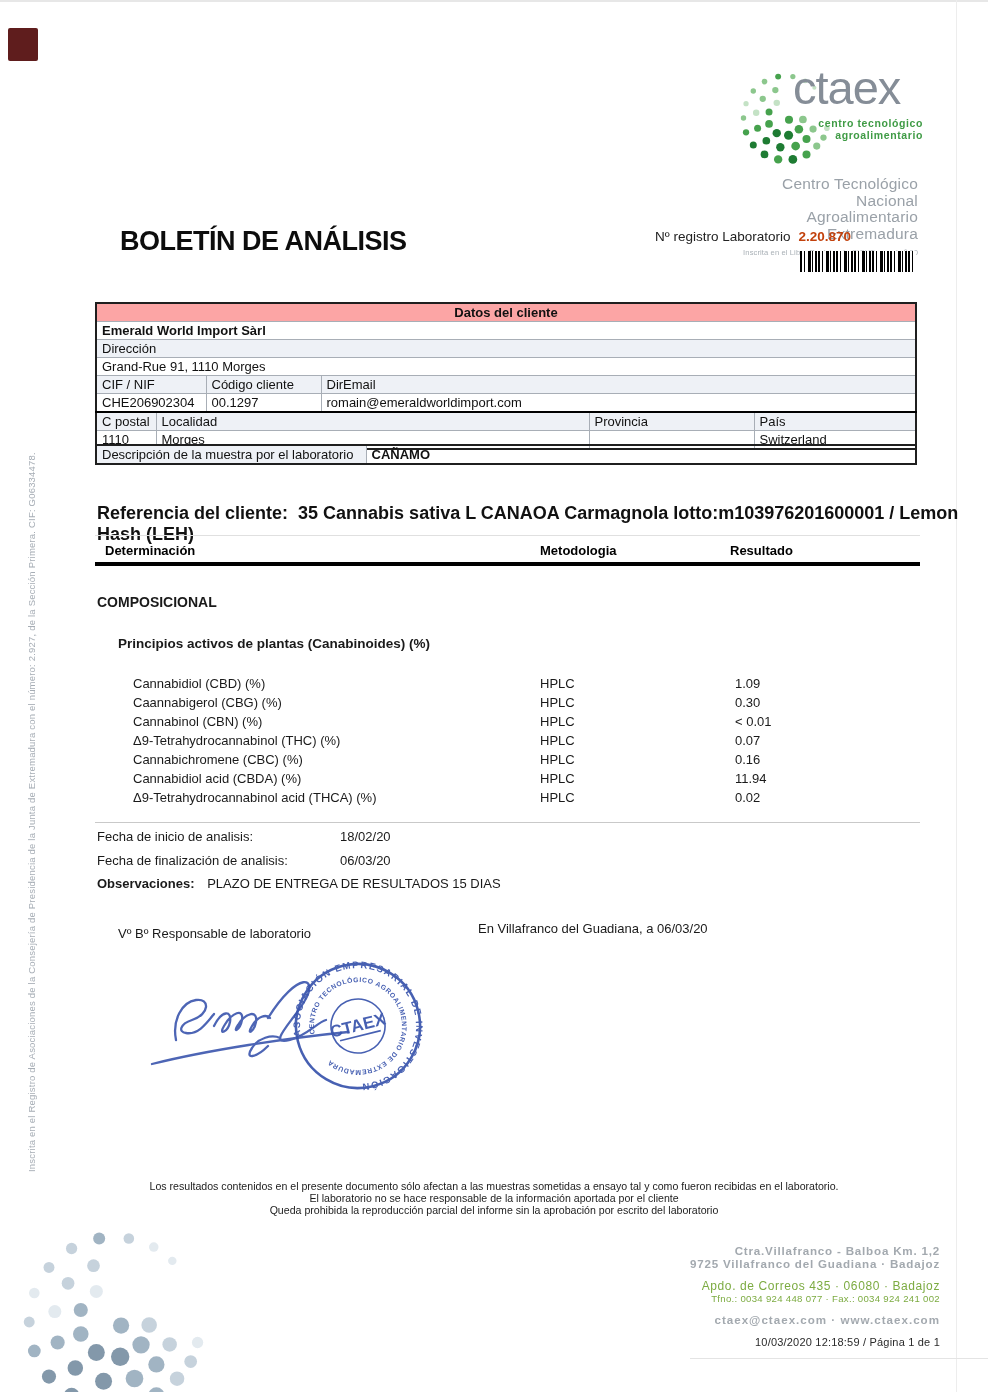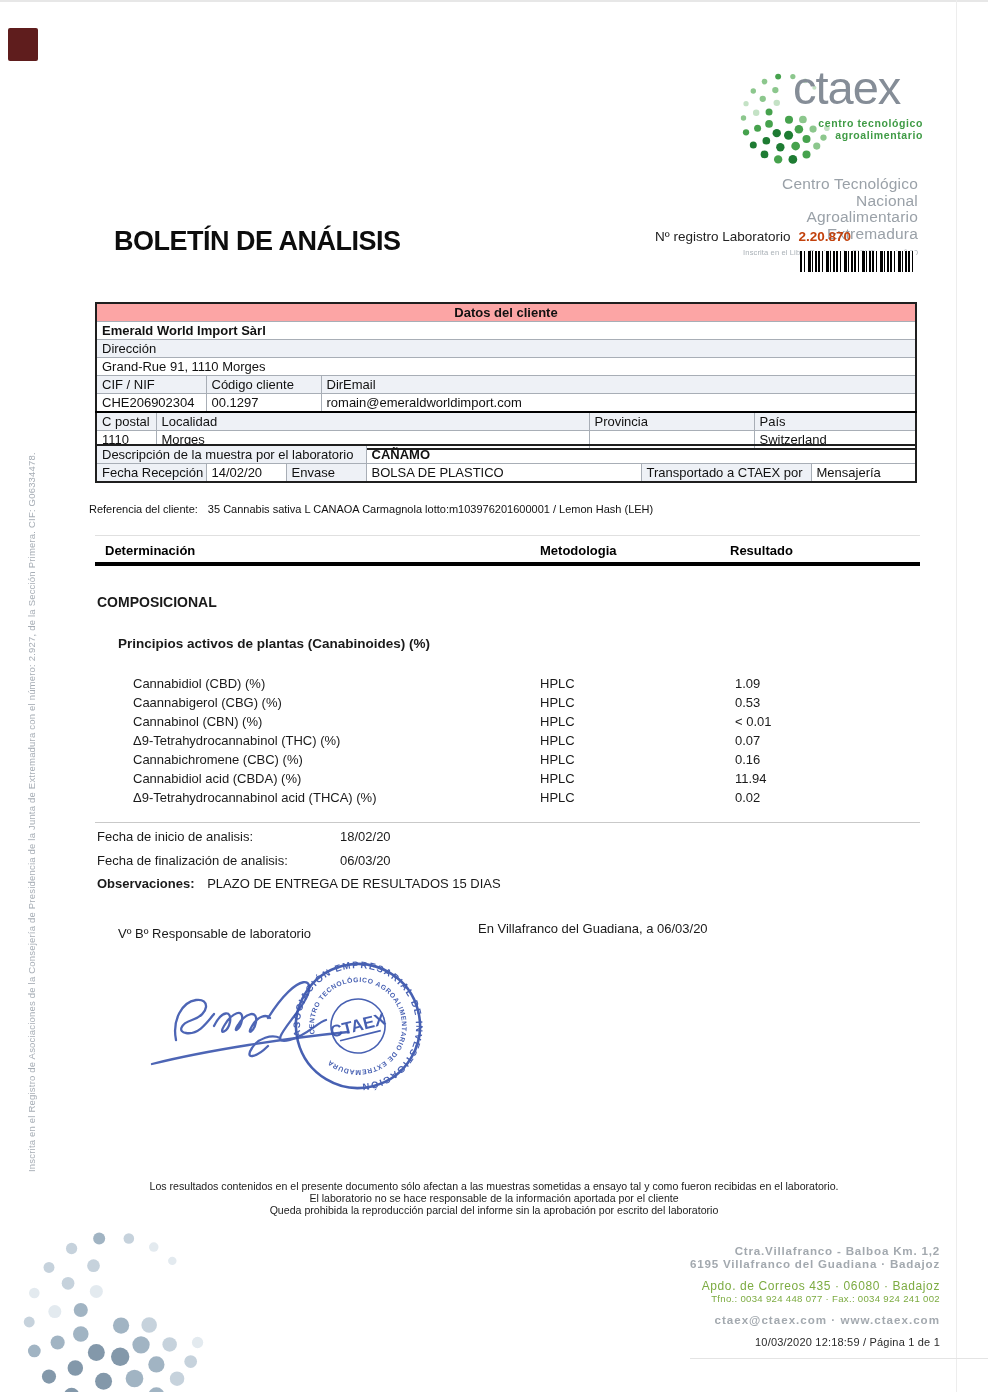--- a/index.html
+++ b/index.html
@@ -22,21 +22,21 @@
   }
 
   
   .brand { position:absolute; left:733px; top:58px; width:192px; height:170px; }
   .brand .globe { position:absolute; left:0; top:4px; width:105px; height:112px; }
   .wordmark { position:absolute; left:60px; top:2px; font-size:47px; font-weight:500; color:#858d97; letter-spacing:-1px; }
   .tagline { position:absolute; right:2px; top:60px; text-align:right; color:#3f9b45; font-weight:bold; font-size:10.5px; line-height:11.5px; letter-spacing:.6px; }
   .org { position:absolute; left:738px; top:176px; width:180px; text-align:right; color:#9aa1a8; font-size:15.5px; line-height:16.5px; letter-spacing:.2px; }
   .org .org-note { font-size:7.6px; color:#a9b0b6; margin-top:3px; letter-spacing:.1px; }
 
-  .doc-title { position:absolute; left:114px; top:226px; font-size:27px; font-weight:bold; color:#0d0d0d; letter-spacing:-.5px; }
+  .doc-title { position:absolute; left:120px; top:226px; font-size:27px; font-weight:bold; color:#0d0d0d; letter-spacing:-.5px; }
   .registro { position:absolute; left:655px; top:229px; font-size:13.5px; color:#222; }
   .registro b { margin-left:8px; color:#c2410c;text-align:center; }
   .barcode { position:absolute; left:800px; top:251px; width:116px; height:21px;
     background:repeating-linear-gradient(90deg,
       #000 0px,#000 2px,#fff 2px,#fff 4px,
       #000 4px,#000 5px,#fff 5px,#fff 8px,
       #000 8px,#000 11px,#fff 11px,#fff 12px,
       #000 12px,#000 13px,#fff 13px,#fff 15px,
       #000 15px,#000 17px,#fff 17px,#fff 18px); }
 
@@ -45,21 +45,21 @@
   table.doc td, table.doc th { border:1px solid #a8aeb6; height:17px; padding:1px 5px; font-size:13px; color:#111; overflow:hidden; white-space:nowrap; }
   table.doc { border:2px solid #1f1f1f; }
   .client-table { top:302px; }
   .sample-table { top:444px; }
   th.section-head { background:#fca5a5; color:#8d949e; font-size:12px; font-weight:bold; text-align:center; }
   td.lbl { background:#eef1f6; color:#8d949e; font-size:11.5px; }
   td.lbl-dark { background:#eef1f6; color:#222; font-size:13px; }
   td.bold { font-weight:bold; }
   tr.subsep td { border-top:2px solid #000000; }
 
-  .referencia { position:absolute; left:89px; top:503px; font-size:11px; color:#111; }
+  .referencia { position:absolute; left:97px; top:503px; font-size:18px; color:#111;font-weight:bold; }
   .referencia .ref-val { margin-left:10px; }
 
   
   .res-head { position:absolute; left:95px; top:543px; width:825px; height:17px; font-size:13px; font-weight:bold; color:#000; }
   .res-head .c1 { position:absolute; left:10px; }
   .res-head .c2 { position:absolute; left:445px; }
   .res-head .c3 { position:absolute; left:635px; }
   .res-thick { position:absolute; left:95px; top:562px; width:825px; height:4px; background:#000; }
   .res-topline { position:absolute; left:95px; top:535px; width:825px; height:1px; background:#e0e0e0; }
 
@@ -227,28 +227,20 @@
         <col style="width:80px">
         <col style="width:275px">
         <col style="width:170px">
         <col style="width:105px">
       </colgroup>
     <tbody>
         <tr>
       <td class="lbl-dark" colspan="3">Descripción de la muestra por el laboratorio</td>
       <td class="bold" colspan="3">CAÑAMO</td>
     </tr>
-    <tr>
-      <td class="lbl-dark">Fecha Recepción</td>
-      <td>14/02/20</td>
-      <td class="lbl-dark">Envase</td>
-      <td>BOLSA DE PLASTICO</td>
-      <td class="lbl-dark">Transportado a CTAEX por</td>
-      <td>Mensajería</td>
-    </tr>
   </tbody>
     </table>
 
   <div class="referencia">
     <span>Referencia del cliente:</span><span class="ref-val">35 Cannabis sativa L CANAOA Carmagnola lotto:m103976201600001 / Lemon Hash (LEH)</span>
   </div>
 
   <div class="res-topline"></div>
   <div class="res-head">
     <span class="c1">Determinación</span>
@@ -262,21 +254,21 @@
 
   <div class="res-rows">
     <div class="res-row">
         <span class="n">Cannabidiol (CBD) (%)</span>
         <span class="m">HPLC</span>
         <span class="r">1.09</span>
       </div>
     <div class="res-row">
         <span class="n">Caannabigerol (CBG) (%)</span>
         <span class="m">HPLC</span>
-        <span class="r">0.53</span>
+        <span class="r">0.30</span>
       </div>
     <div class="res-row">
         <span class="n">Cannabinol (CBN) (%)</span>
         <span class="m">HPLC</span>
         <span class="r">&lt; 0.01</span>
       </div>
     <div class="res-row">
         <span class="n">Δ9-Tetrahydrocannabinol (THC) (%)</span>
         <span class="m">HPLC</span>
         <span class="r">0.07</span>
@@ -381,19 +373,19 @@
     <circle class="d2" cx="41.2" cy="66.8" r="4.4"></circle>
       <circle class="d1" cx="50" cy="77.3" r="4.8"></circle>
     <circle class="d1" cx="63.5" cy="79.7" r="5.2"></circle>
       <circle class="d2" cx="75.3" cy="72.9" r="4.9"></circle>
     <circle class="d3" cx="79.9" cy="61.7" r="4.4"></circle>
       <circle class="d2" cx="64" cy="62" r="4.6"></circle>
   </svg>
 
   <div class="addr">
     <div class="gray">Ctra.Villafranco - Balboa Km. 1,2</div>
-    <div class="gray">6195 Villafranco del Guadiana · Badajoz</div>
+    <div class="gray">9725 Villafranco del Guadiana · Badajoz</div>
     <div class="green g1">Apdo. de Correos 435 · 06080 · Badajoz</div>
     <div class="green g2">Tfno.: 0034 924 448 077 · Fax.: 0034 924 241 002</div>
     <div class="gray web">ctaex@ctaex.com · www.ctaex.com</div>
     <div class="meta">10/03/2020 12:18:59 / Página 1 de 1</div>
   </div>
 </div>
 
 </body></html>

